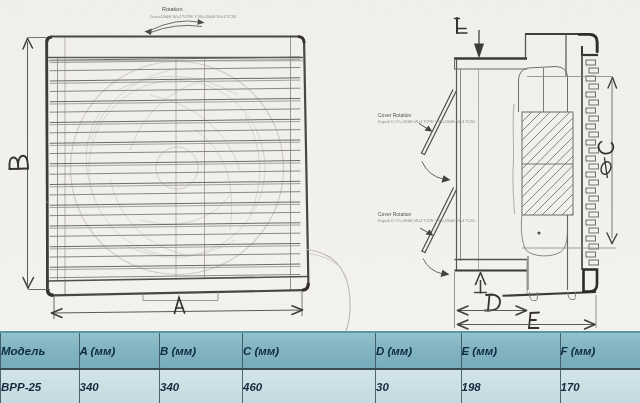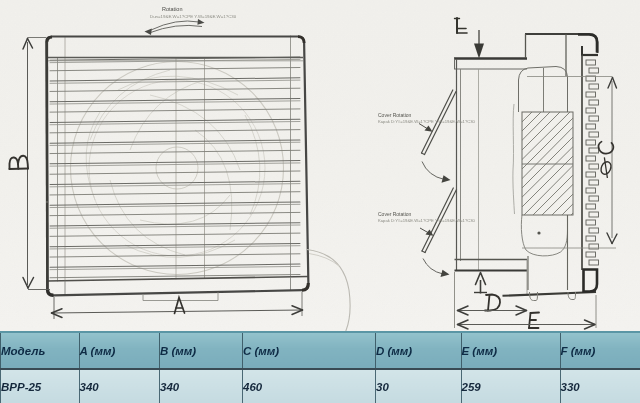--- a/index.html
+++ b/index.html
@@ -401,17 +401,17 @@
         <td>E (мм)</td>
         <td>F (мм)</td>
       </tr>
 
 <tr class="dt">
         <td>ВРР-25</td>
         <td>340</td>
         <td>340</td>
         <td>460</td>
         <td>30</td>
-        <td>259</td>
-        <td>330</td>
+        <td>198</td>
+        <td>170</td>
       </tr>
 </tbody>
   </table>
 
 </body></html>

